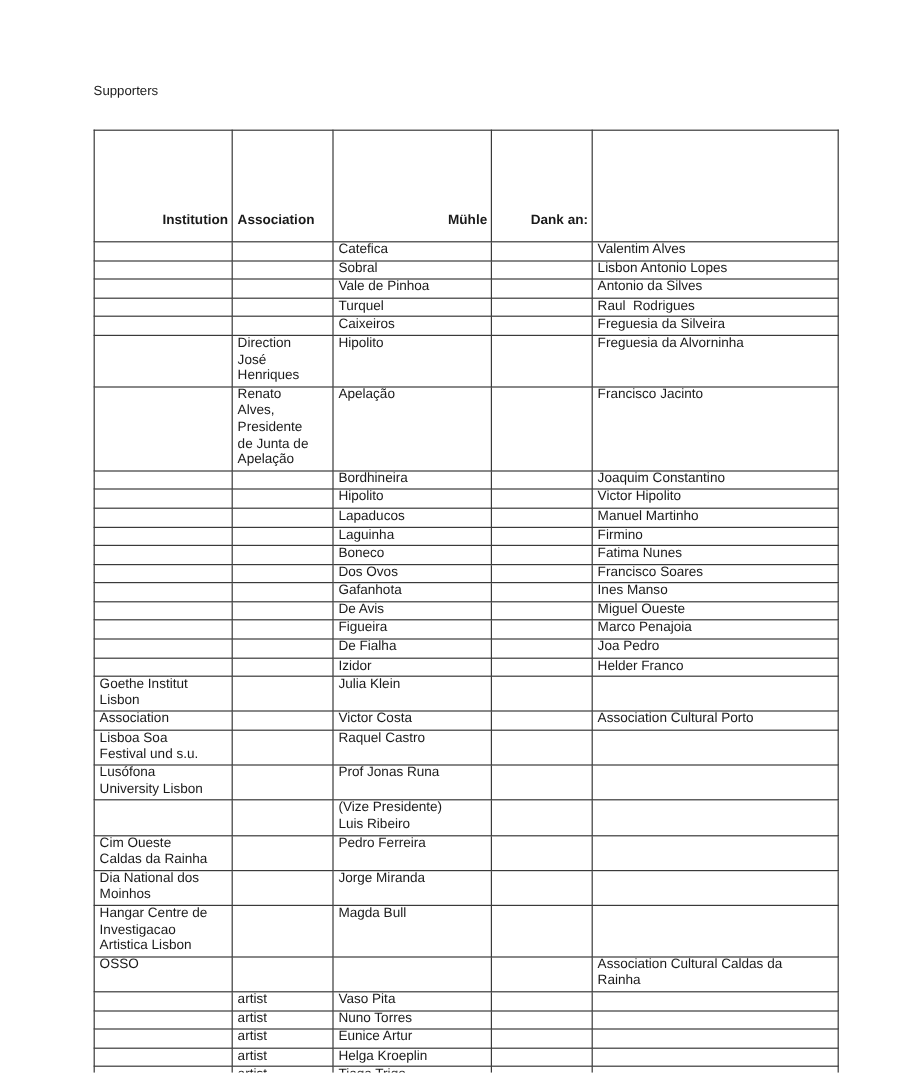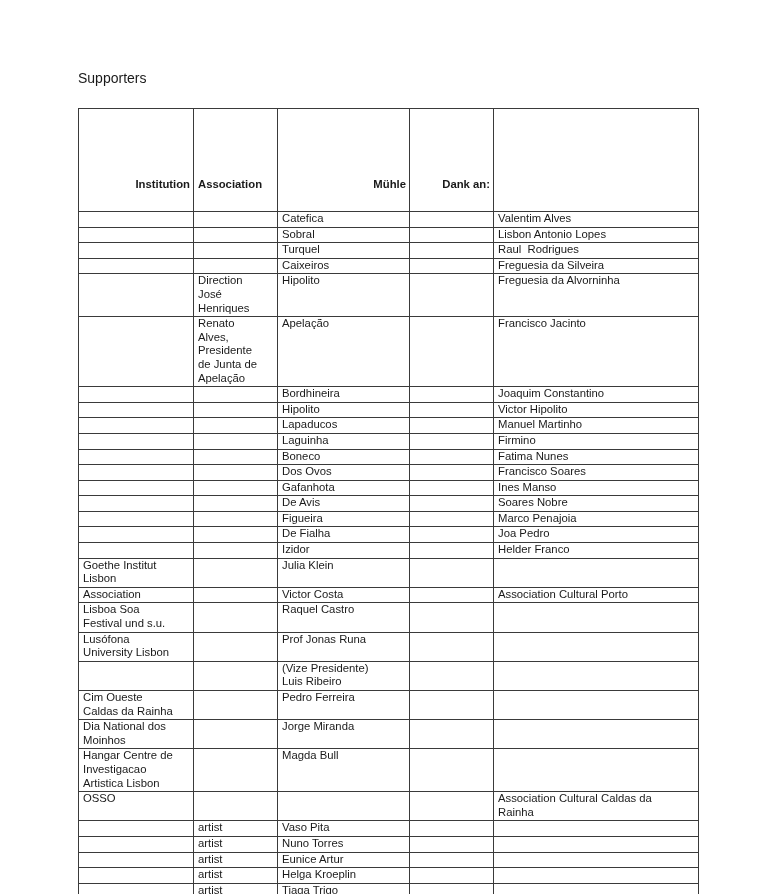--- a/index.html
+++ b/index.html
@@ -21,21 +21,21 @@
     width:761px;
     height:894px;
     background:var(--bg-color);
     overflow:hidden;
   }
   .doc-title{
     position:absolute;
     left:78px;
     top:70px;
     margin:0;
-    font-size:14px;
+    font-size:11px;
     font-weight:normal;
     color:var(--text-color);
   }
   table.supporters{
     position:absolute;
     left:78px;
     top:108px;
     width:620px;
     border-collapse:collapse;
     table-layout:fixed;
@@ -50,21 +50,21 @@
     vertical-align:top;
     text-align:left;
     white-space:pre-wrap;
     overflow:hidden;
     word-wrap:break-word;
   }
   table.supporters thead th{
     height:83px;
     vertical-align:bottom;
     font-weight:bold;
-    padding-bottom:19px;
+    padding-bottom:9px;
   }
   table.supporters thead th.ar{
     text-align:right;
   }
   col.c1{width:115px}
   col.c2{width:84px}
   col.c3{width:132px}
   col.c4{width:84px}
   col.c5{width:205px}
 </style>
@@ -102,20 +102,27 @@
         <tr>
           <td></td>
           <td></td>
           <td>Sobral</td>
           <td></td>
           <td>Lisbon Antonio Lopes</td>
         </tr>
         <tr>
           <td></td>
           <td></td>
+          <td>Vale de Pinhoa</td>
+          <td></td>
+          <td>Antonio da Silves</td>
+        </tr>
+        <tr>
+          <td></td>
+          <td></td>
           <td>Turquel</td>
           <td></td>
           <td>Raul  Rodrigues</td>
         </tr>
         <tr>
           <td></td>
           <td></td>
           <td>Caixeiros</td>
           <td></td>
           <td>Freguesia da Silveira</td>
@@ -187,21 +194,21 @@
           <td></td>
           <td>Gafanhota</td>
           <td></td>
           <td>Ines Manso</td>
         </tr>
         <tr>
           <td></td>
           <td></td>
           <td>De Avis</td>
           <td></td>
-          <td>Soares Nobre</td>
+          <td>Miguel Oueste</td>
         </tr>
         <tr>
           <td></td>
           <td></td>
           <td>Figueira</td>
           <td></td>
           <td>Marco Penajoia</td>
         </tr>
         <tr>
           <td></td>

